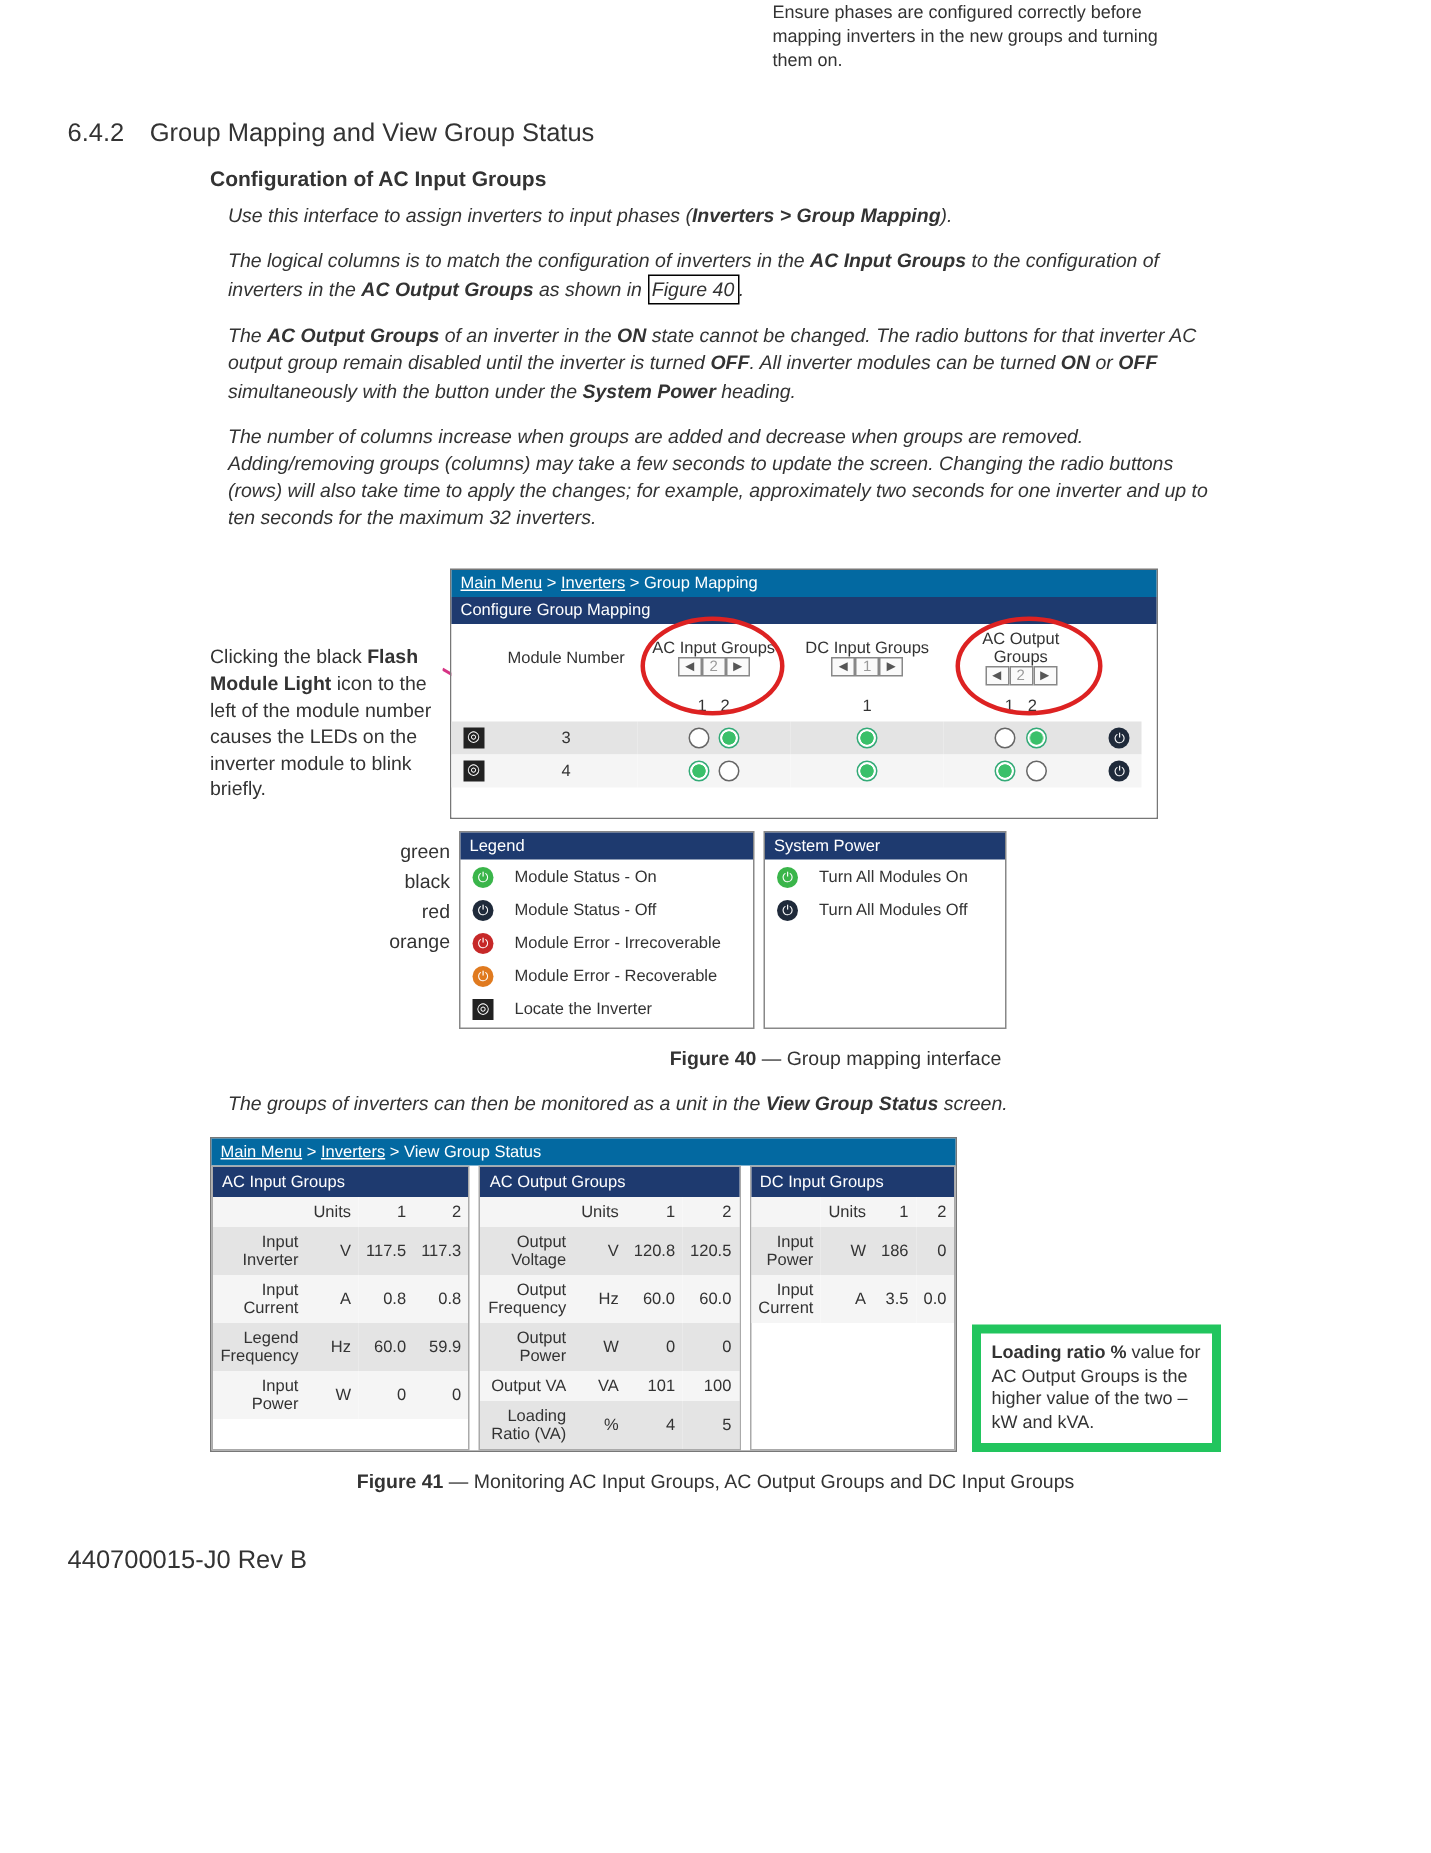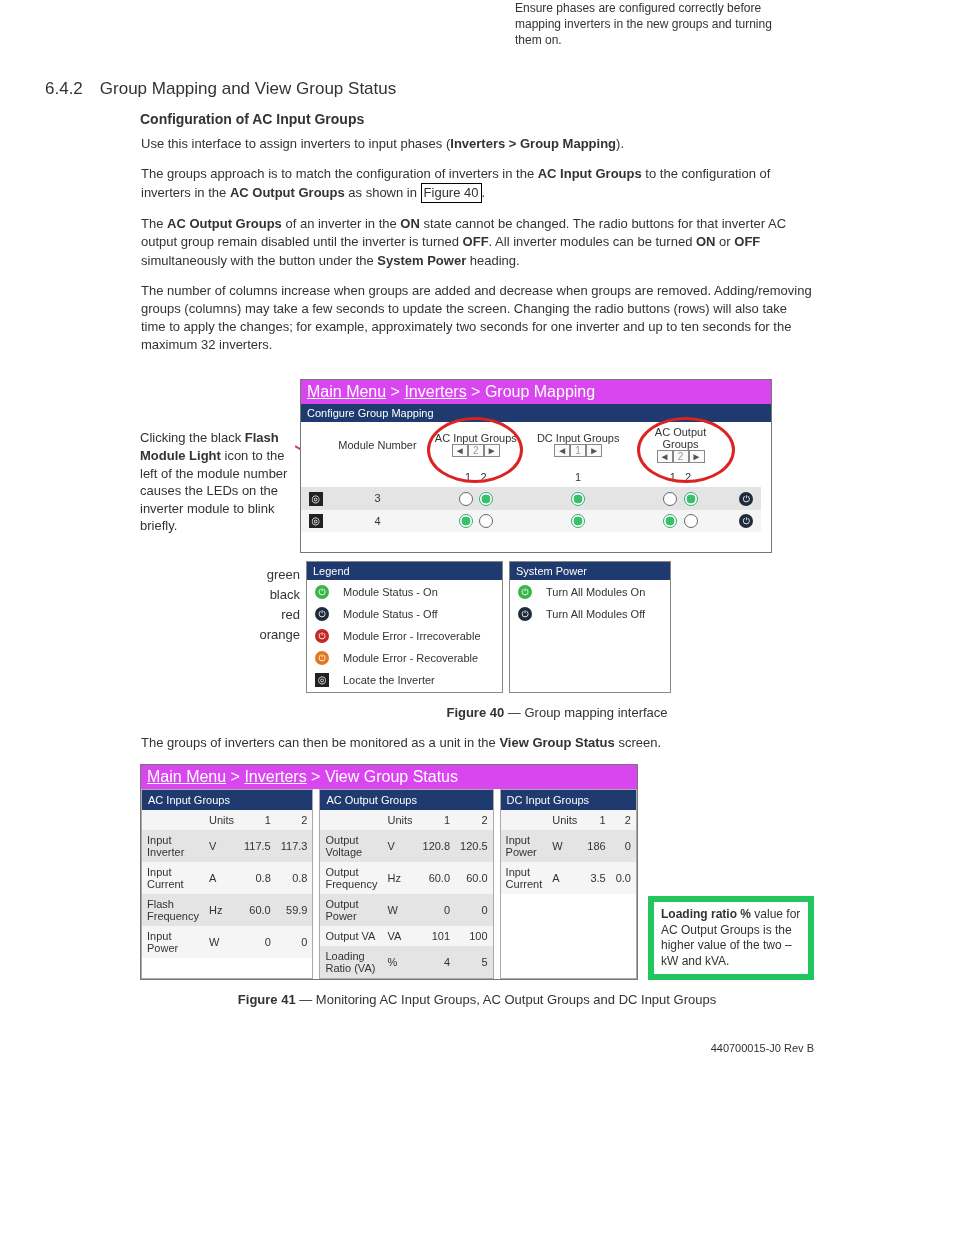--- a/index.html
+++ b/index.html
@@ -32,21 +32,22 @@
   font-size: 14px;
   font-weight: bold;
   margin: 0 0 8px 0;
 }
 .body-indent {
   margin-left: 95px;
 }
 .para {
   font-size: 13px;
   line-height: 1.4;
-  margin: 0 0 12px 1px;
+  margin: 0 0 12px 12px;
+  font-style: italic;
 }
 b { font-weight: bold; }
 .fig-link {
   border: 1px solid #000;
   padding: 0 2px;
   display: inline-block;
 }
 
 
 .fig40-row {
@@ -85,24 +86,24 @@
   margin: 12px 0 14px 0;
 }
 
 
 .ui-box {
   border: 1px solid #777;
   display: inline-block;
   font-size: 11px;
 }
 .crumb-bar {
-  background: #d946ef;
+  background: #0369a1;
   color: #fff;
   padding: 3px 6px;
-  font-size: 16px;
+  font-size: 11px;
 }
 .crumb-bar span { text-decoration: underline; }
 .sub-crumb {
   background: #1e3a6f;
   color: #fff;
   padding: 3px 6px;
   font-size: 11px;
 }
 .cfg-area {
   background: #fff;
@@ -208,37 +209,37 @@
   border: 1px solid #aaa;
   flex: 1;
 }
 .grp-panel-head {
   background:#1e3a6f;
   color:#fff;
   font-size: 11px;
   padding: 4px 6px;
 }
 .val-table { width:100%; border-collapse: collapse; font-size: 11px;}
-.val-table th, .val-table td { padding: 4px 5px; text-align: left; }
+.val-table th, .val-table td { padding: 4px 5px; text-align: right; }
 .val-table .num { text-align: right; }
 .val-table tr:nth-child(even) { background: #e4e4e4; }
 .val-table tr:nth-child(odd)  { background: #f5f5f5; }
 
 .note-box {
   border: 6px solid #22c55e;
   font-size: 12px;
   padding: 5px 7px;
   width: 200px;
   line-height:1.3;
 }
 
 .footer {
   display:flex;
-  justify-content: flex-end;
-  font-size: 11px;
+  justify-content: flex-start;
+  font-size: 17px;
   margin-top: 35px;
 }
 
 .pos-rel { position: relative; }
 </style>
 </head>
 <body>
 
 <div class="page">
 
@@ -247,21 +248,21 @@
   <h2>6.4.2 Group Mapping and View Group Status</h2>
 
   <div class="body-indent">
     <h3>Configuration of AC Input Groups</h3>
 
     <p class="para">
       <span>Use this interface to assign inverters to input phases (</span><b>Inverters &gt; Group Mapping</b><span>).</span>
     </p>
 
     <p class="para">
-      <span>The groups approach is to match the configuration of inverters in the </span><b>AC Input Groups</b><span> to the configuration of inverters in the </span><b>AC Output Groups</b><span> as shown in </span><span class="fig-link">Figure 40</span><span>.</span>
+      <span>The logical columns is to match the configuration of inverters in the </span><b>AC Input Groups</b><span> to the configuration of inverters in the </span><b>AC Output Groups</b><span> as shown in </span><span class="fig-link">Figure 40</span><span>.</span>
     </p>
 
     <p class="para">
       <span>The </span><b>AC Output Groups</b><span> of an inverter in the </span><b>ON</b><span> state cannot be changed. The radio buttons for that inverter AC output group remain disabled until the inverter is turned </span><b>OFF</b><span>. All inverter modules can be turned </span><b>ON</b><span> or </span><b>OFF</b><span> simultaneously with the button under the </span><b>System Power</b><span> heading.</span>
     </p>
 
     <p class="para">The number of columns increase when groups are added and decrease when groups are removed. Adding/removing groups (columns) may take a few seconds to update the screen. Changing the radio buttons (rows) will also take time to apply the changes; for example, approximately two seconds for one inverter and up to ten seconds for the maximum 32 inverters.</p>
   </div>
 
   <div class="body-indent fig40-row">
@@ -433,21 +434,21 @@
                     <td class="num">117.5</td>
                     <td class="num">117.3</td>
                   </tr>
               <tr>
                     <td>Input Current</td>
                     <td>A</td>
                     <td class="num">0.8</td>
                     <td class="num">0.8</td>
                   </tr>
               <tr>
-                    <td>Flash Frequency</td>
+                    <td>Legend Frequency</td>
                     <td>Hz</td>
                     <td class="num">60.0</td>
                     <td class="num">59.9</td>
                   </tr>
               <tr>
                     <td>Input Power</td>
                     <td>W</td>
                     <td class="num">0</td>
                     <td class="num">0</td>
                   </tr>

